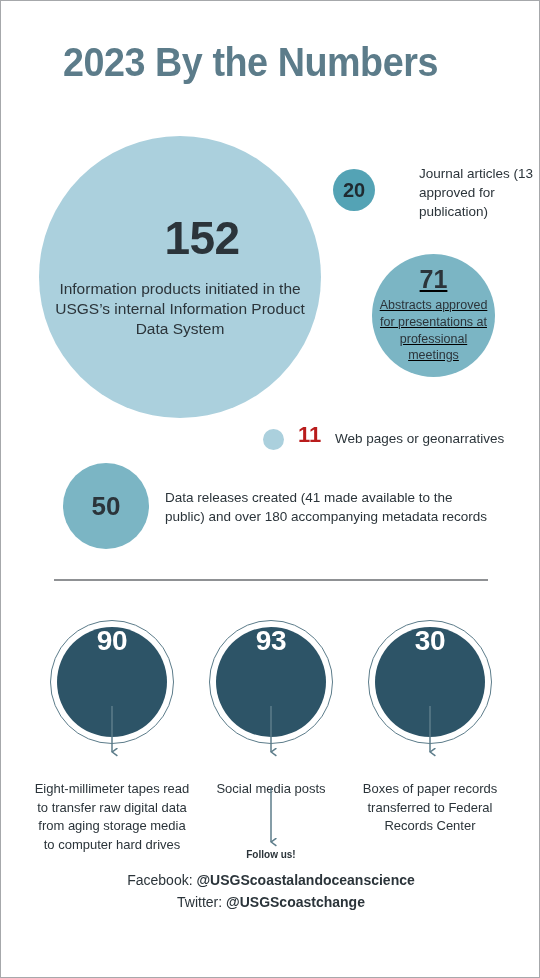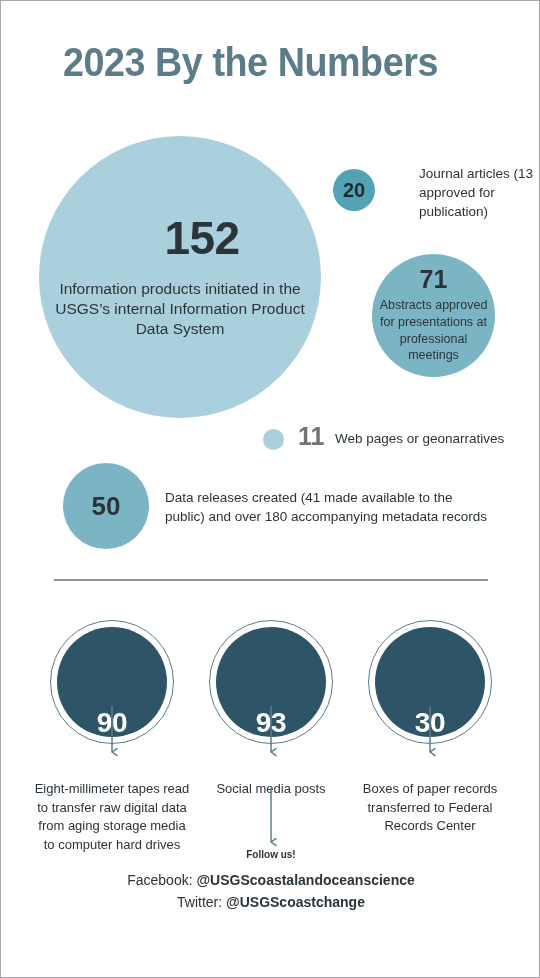--- a/index.html
+++ b/index.html
@@ -98,20 +98,21 @@
     margin-left: 33px;
   }
 
   
   #c71 {
     left: 371px;
     top: 253px;
     width: 123px;
     height: 123px;
     background: #7bb5c4;
+    text-decoration: underline;
   }
   #c71 .num {
     font-size: 25px;
     font-weight: bold;
     color: #2b343a;
     line-height: 1;
     margin-bottom: 5px;
   }
   #c71 .cap {
     font-size: 12.5px;
@@ -127,23 +128,23 @@
     top: 428px;
     width: 21px;
     height: 21px;
     border-radius: 50%;
     background: #abd0dd;
   }
   #num11 {
     position: absolute;
     left: 297px;
     top: 423px;
-    font-size: 25px;
-    font-weight: bold;
-    color: #737373;
+    font-size: 22px;
+    font-weight: bold;
+    color: #b91c1c;
     line-height: 1;
   }
   #lbl11 {
     position: absolute;
     left: 334px;
     top: 429px;
     font-size: 13.5px;
     color: #2b343a;
     line-height: 1.3;
     white-space: nowrap;
@@ -202,21 +203,21 @@
   }
   .ring .fill {
     position: absolute;
     left: 6px;
     top: 6px;
     width: 110px;
     height: 110px;
     border-radius: 50%;
     background: #2d5467;
     display: flex;
-    align-items: flex-end;
+    align-items: flex-start;
     justify-content: center;
   }
   .ring .num {
     font-size: 28px;
     font-weight: bold;
     color: #ffffff;
     line-height: 1;
     letter-spacing: -0.3px;
   }
   .stat .cap {

